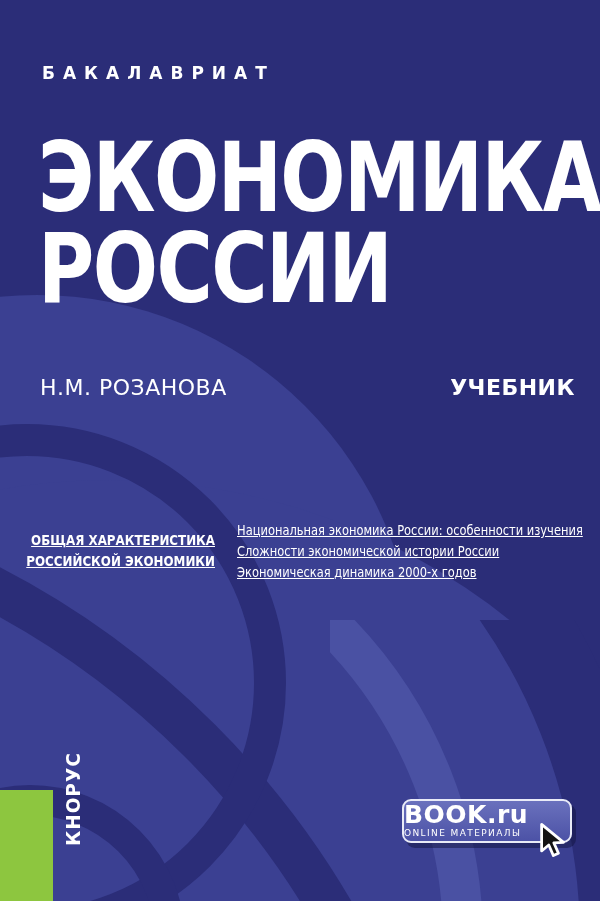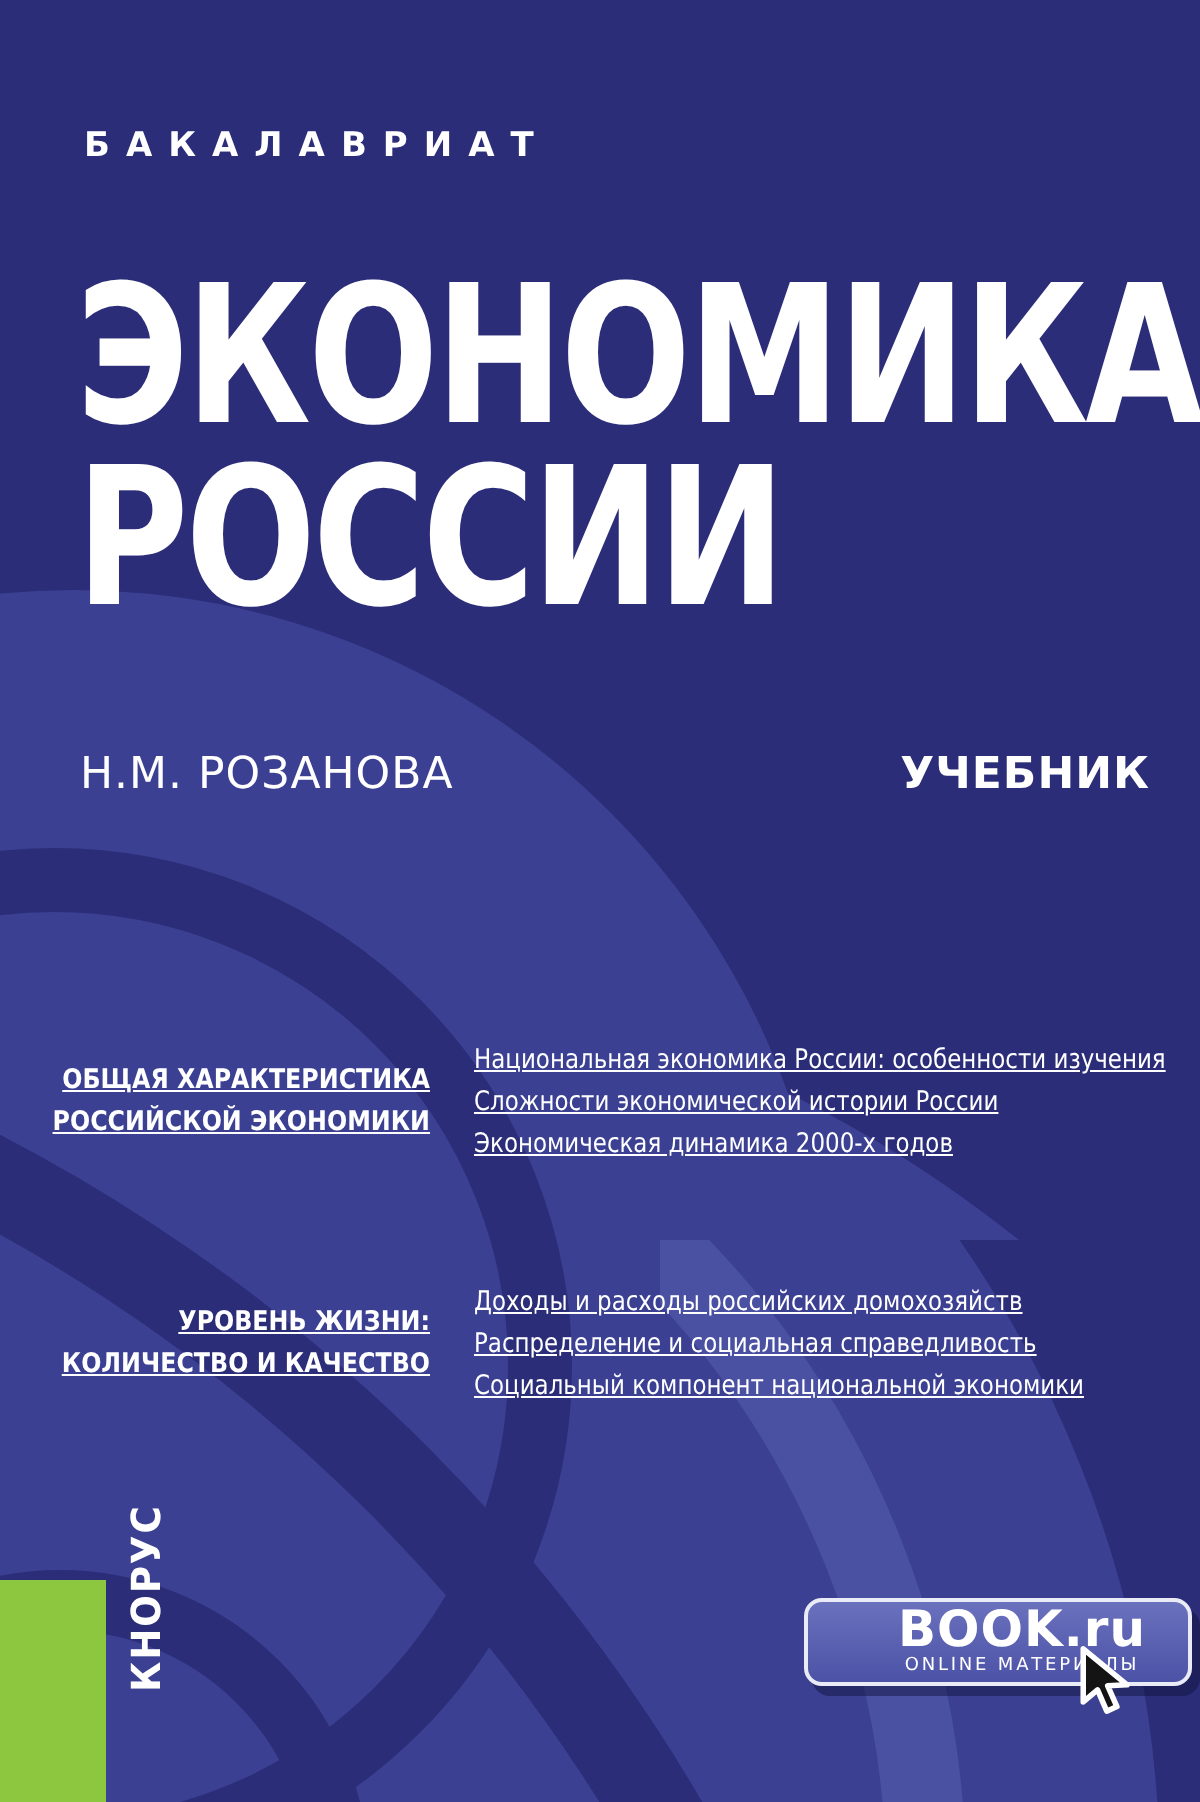--- a/index.html
+++ b/index.html
@@ -41,21 +41,21 @@
   .publisher {
     position:absolute; left:61px; top:846px; font-size:20px; font-weight:bold; letter-spacing:1px;
     white-space:nowrap; transform:rotate(-90deg) scaleX(0.93); transform-origin:0 0;
   }
 
   .badge {
     position:absolute; left:402px; top:799px; width:166px; height:40px;
     border:2px solid #e9ebf7; border-radius:9px;
     background:linear-gradient(#6a71bd,#4c52a6);
     box-shadow:4px 5px 0 rgba(18,20,64,0.5);
-    text-align:center; cursor:pointer;padding-left:24px;
+    cursor:pointer;
   }
   .badge-title { font-size:25px; font-weight:bold; line-height:26px; margin-top:1px; letter-spacing:0.5px; }
   .badge-sub { font-size:9px; letter-spacing:1.4px; line-height:10px; margin-top:0; }
 
   .cursor { position:absolute; left:537px; top:822px; }
 </style>
 </head>
 <body>
 
 <div class="cover">
@@ -94,31 +94,20 @@
       <div>РОССИЙСКОЙ ЭКОНОМИКИ</div>
     </div>
     <div class="sec-list">
       <div>Национальная экономика России: особенности изучения</div>
       <div>Сложности экономической истории России</div>
       <div>Экономическая динамика 2000-х годов</div>
     </div>
   </div>
 
 
-  <div class="sec sec3">
-    <div class="sec-head">
-      <div>УРОВЕНЬ ЖИЗНИ:</div>
-      <div>КОЛИЧЕСТВО И КАЧЕСТВО</div>
-    </div>
-    <div class="sec-list">
-      <div>Доходы и расходы российских домохозяйств</div>
-      <div>Распределение и социальная справедливость</div>
-      <div>Социальный компонент национальной экономики</div>
-    </div>
-  </div>
 
   <div class="spine-block"></div>
   <div class="publisher">КНОРУС</div>
 
   <div class="badge">
     <div class="badge-title">BOOK.ru</div>
     <div class="badge-sub">ONLINE МАТЕРИАЛЫ</div>
   </div>
 
   <svg class="cursor" width="30" height="36" viewBox="0 0 26 31">

